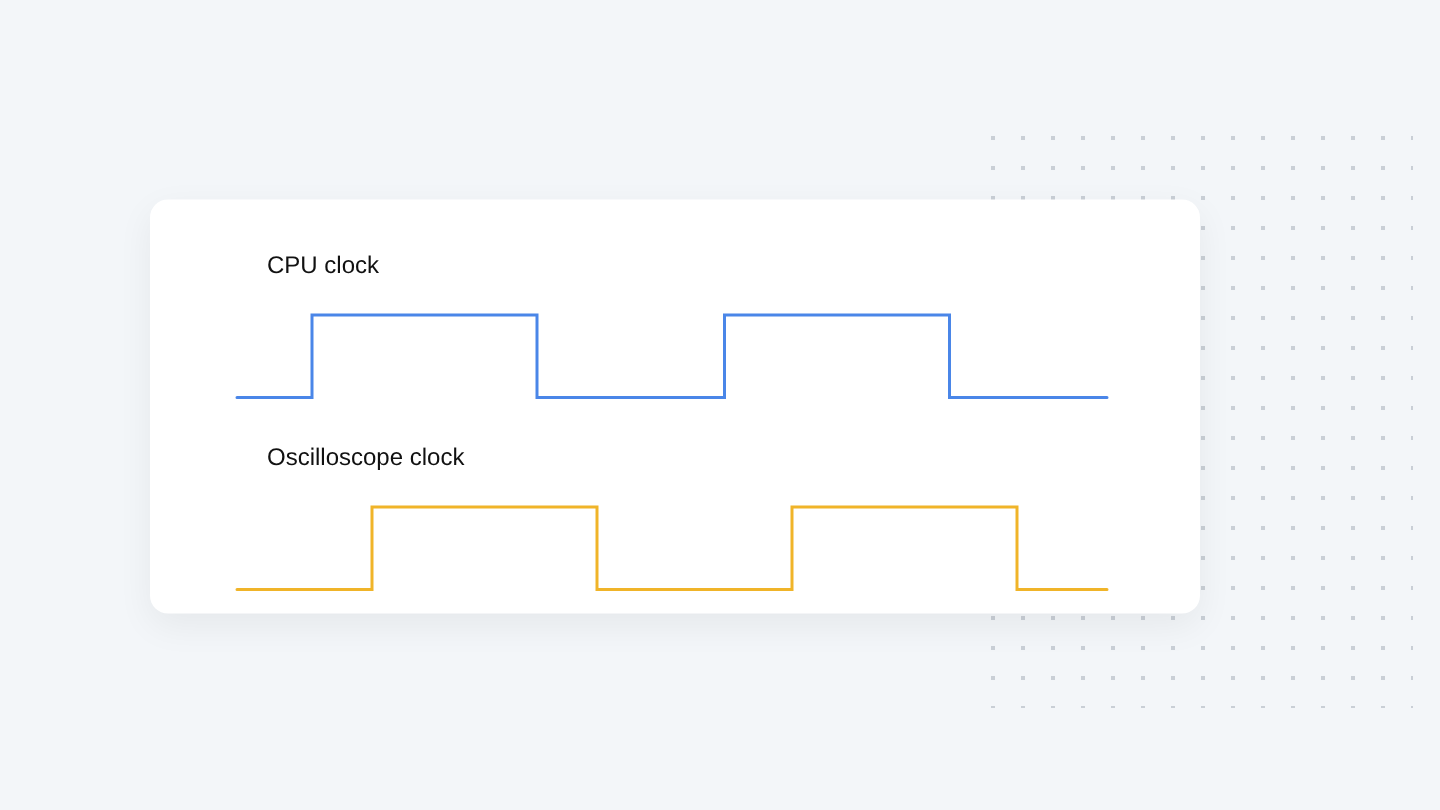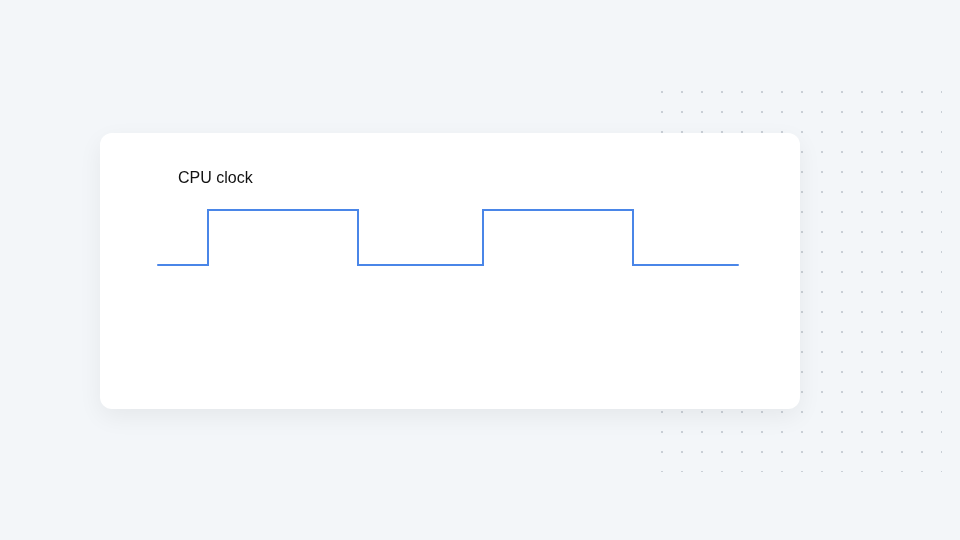--- a/index.html
+++ b/index.html
@@ -59,14 +59,20 @@
 
 <div class="card">
 
   <div class="wave-block">
     <div class="label">CPU clock</div>
     <svg class="wave" viewBox="0 0 600 80">
       <path stroke="#4a86e8" d="M10 70 L60 70 L60 15 L210 15 L210 70 L335 70 L335 15 L485 15 L485 70 L590 70"></path>
     </svg>
   </div>
 
+  <div class="wave-block">
+    <div class="label">Oscilloscope clock</div>
+    <svg class="wave" viewBox="0 0 600 80">
+      <path stroke="#f0b429" d="M10 70 L100 70 L100 15 L250 15 L250 70 L380 70 L380 15 L530 15 L530 70 L590 70"></path>
+    </svg>
+  </div>
 
 </div>
 
 </body></html>

